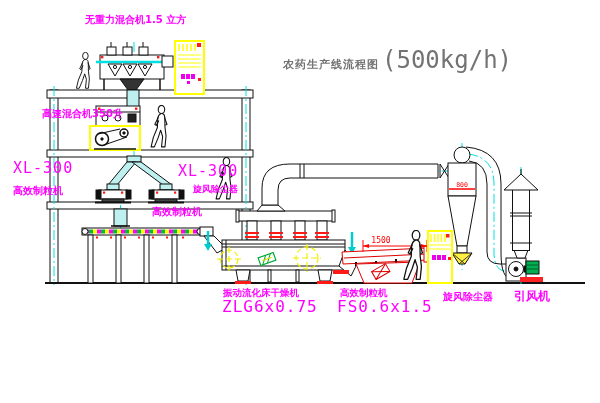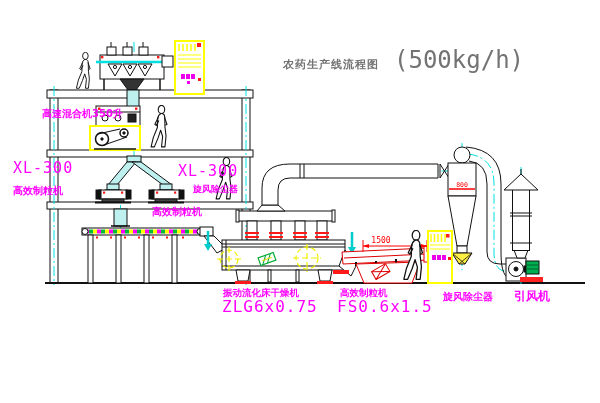--- a/index.html
+++ b/index.html
@@ -4,21 +4,21 @@
 <style>
   html,body{margin:0;padding:0;background:#fff;}
   #canvas{position:relative;width:600px;height:403px;background:#fff;overflow:hidden;
           font-family:"DejaVu Sans",sans-serif;}
   #canvas svg{position:absolute;left:0;top:0;}
   .lbl{position:absolute;color:#ff00ff;font-weight:bold;white-space:nowrap;line-height:1;
        font-family:"DejaVu Sans",sans-serif;}
   .model{font-family:"DejaVu Sans Mono","Liberation Mono",monospace;font-weight:normal;letter-spacing:1px;}
   .title-row{position:absolute;left:283px;top:46px;display:flex;align-items:baseline;color:#737373;white-space:nowrap;}
   .title-cn{font-size:11px;font-weight:bold;letter-spacing:1px;}
-  .title-cap{font-size:24px;font-family:"DejaVu Sans Mono","Liberation Mono",monospace;margin-left:15px;}
+  .title-cap{font-size:24px;font-family:"DejaVu Sans Mono","Liberation Mono",monospace;margin-left:3px;}
 </style>
 </head>
 <body>
 
 <div id="canvas">
 
 <svg width="600" height="403" viewBox="0 0 600 403">
   <defs>
     <symbol id="walker" viewBox="0 0 24 50">
       <ellipse cx="12.5" cy="5" rx="3.6" ry="4.6" fill="#fff" stroke="#111" stroke-width="1.2"></ellipse>
@@ -298,20 +298,21 @@
   <use href="#walker" x="146" y="105" width="30" height="45"></use>
   <use href="#walker" x="211" y="157" width="30" height="45"></use>
   <use href="#walker" x="399" y="230" width="33" height="53"></use>
 </svg>
 
 <div class="title-row">
   <span class="title-cn">农药生产线流程图</span>
   <span class="title-cap">(500kg/h)</span>
 </div>
 
+<div class="lbl" style="left:85px;top:15px;font-size:10px;">无重力混合机1.5 立方</div>
 <div class="lbl" style="left:42px;top:109px;font-size:10px;">高速混合机350升</div>
 <div class="lbl model" style="left:13px;top:161px;font-size:15px;">XL-300</div>
 <div class="lbl" style="left:13px;top:186px;font-size:10px;">高效制粒机</div>
 <div class="lbl model" style="left:178px;top:164px;font-size:15px;">XL-300</div>
 <div class="lbl" style="left:193px;top:185px;font-size:9px;">旋风除尘器</div>
 <div class="lbl" style="left:152px;top:207px;font-size:10px;">高效制粒机</div>
 <div class="lbl" style="left:223px;top:288px;font-size:9.5px;">振动流化床干燥机</div>
 <div class="lbl model" style="left:222px;top:299px;font-size:16px;">ZLG6x0.75</div>
 <div class="lbl" style="left:340px;top:288px;font-size:9.5px;">高效制粒机</div>
 <div class="lbl model" style="left:337px;top:299px;font-size:16px;">FS0.6x1.5</div>

